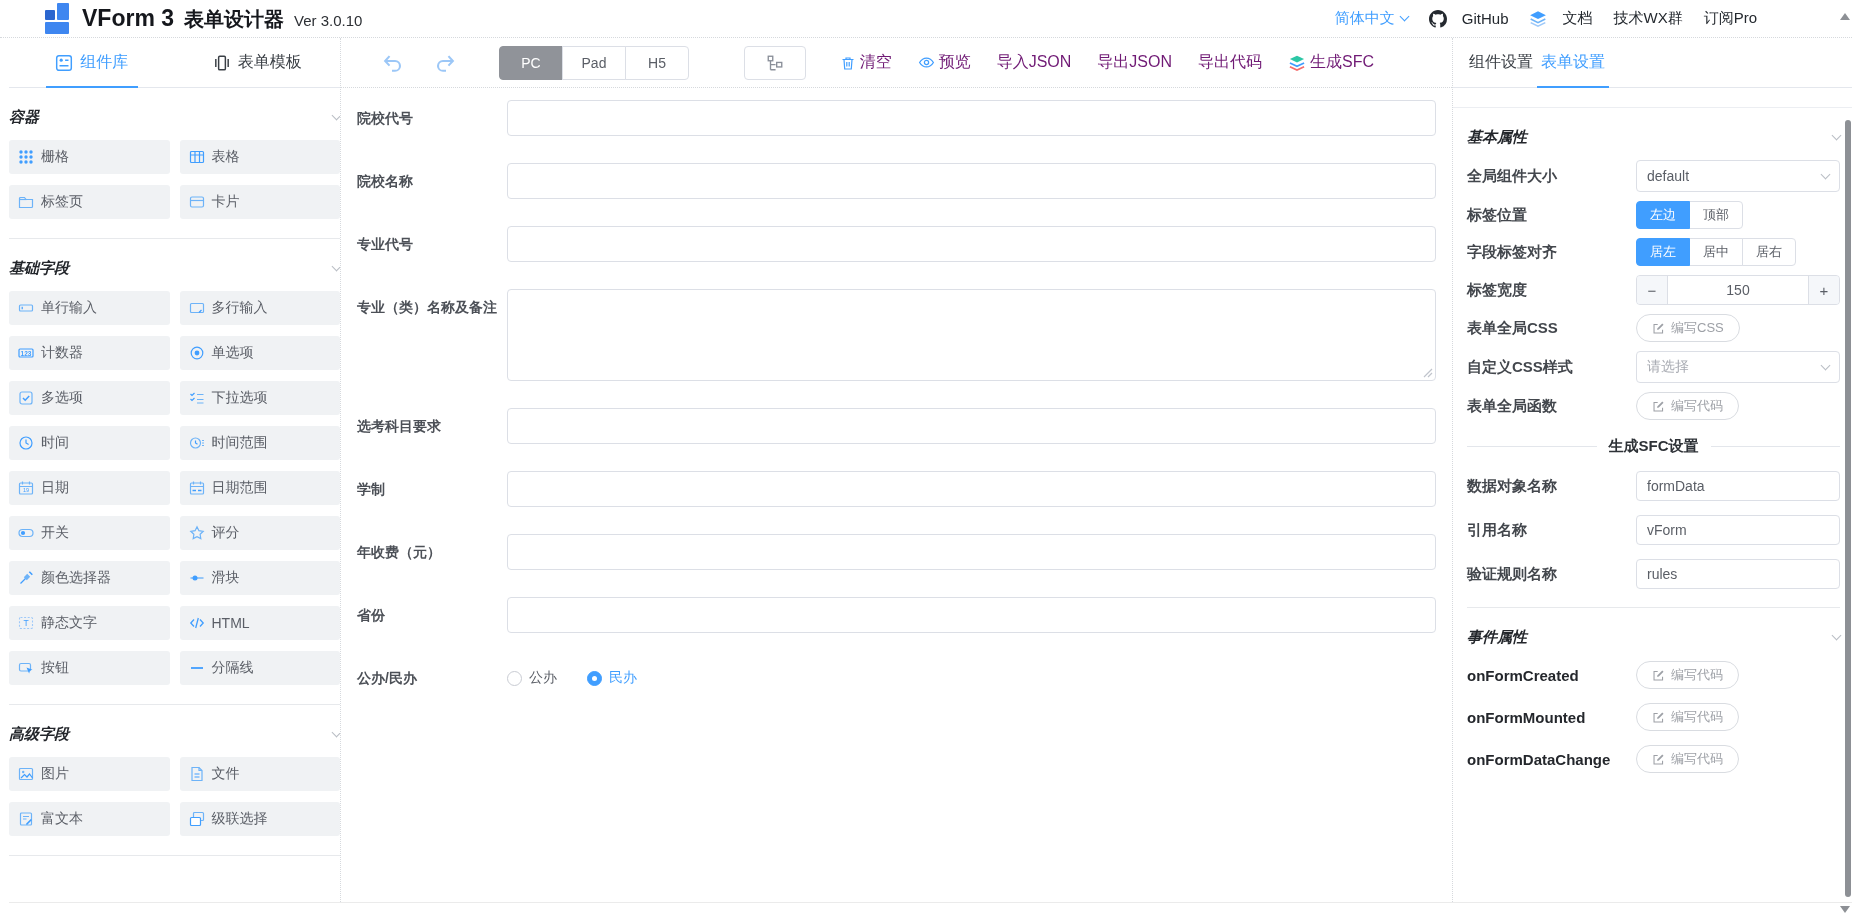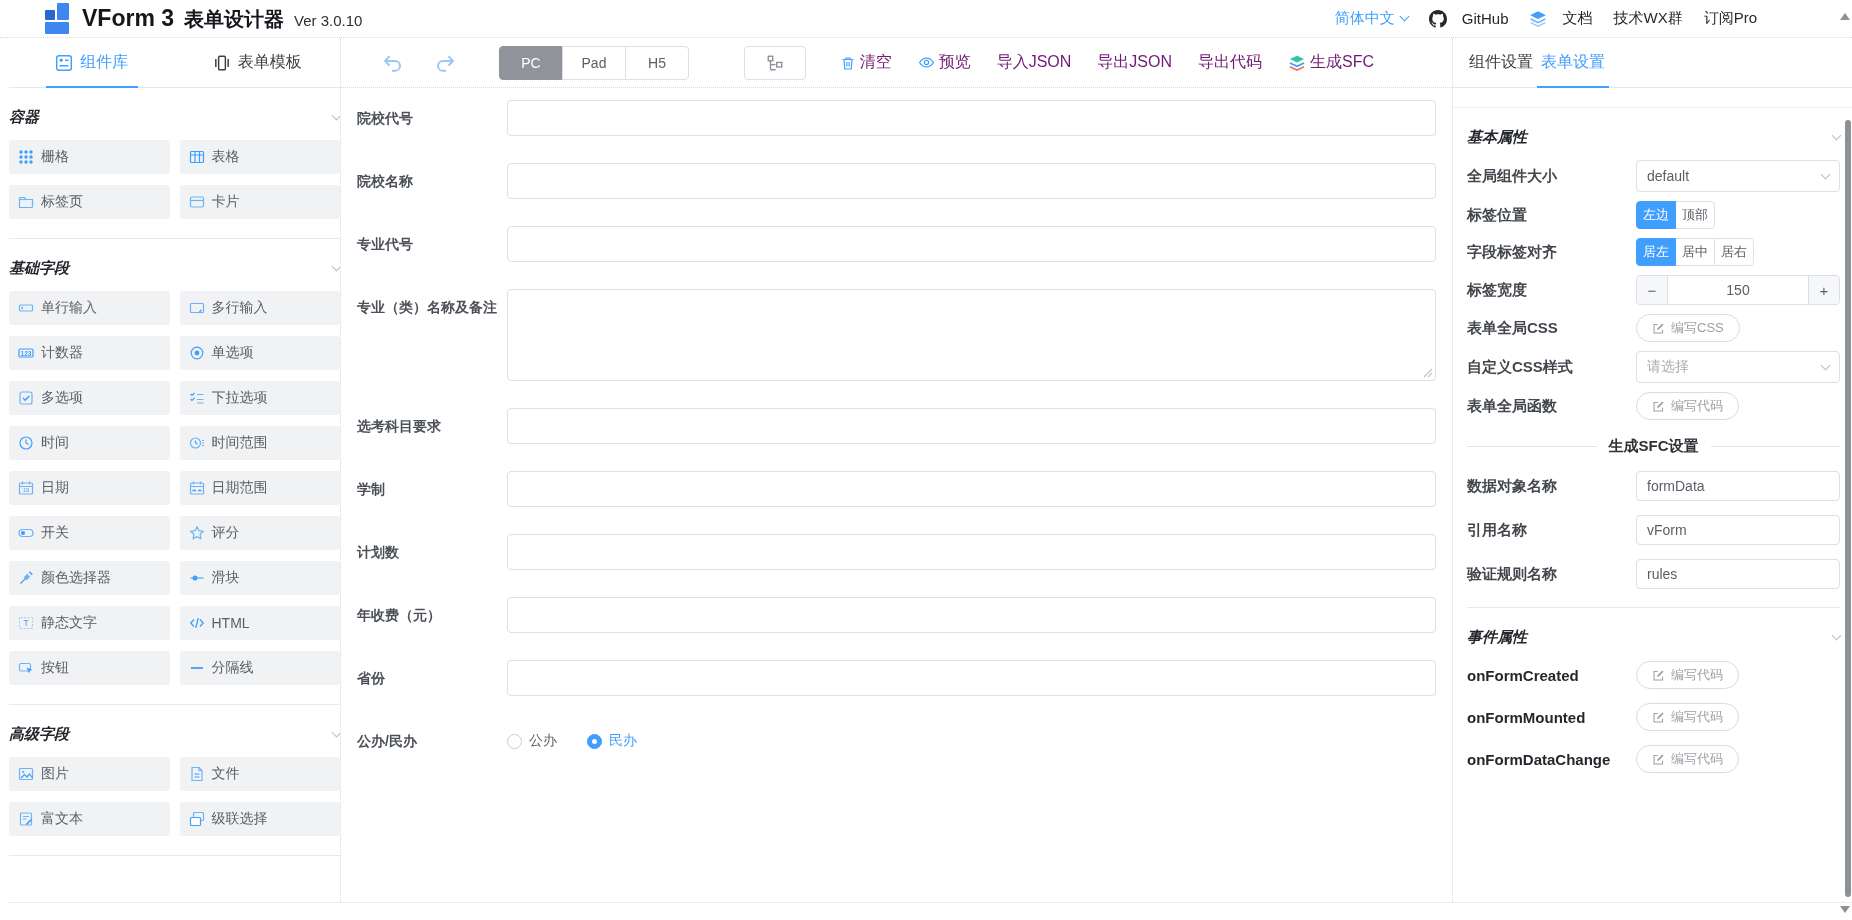--- a/index.html
+++ b/index.html
@@ -69,21 +69,21 @@
 .stab.active{color:#409EFF}
 .stab.active::after{content:"";position:absolute;bottom:-1px;left:0;width:100%;height:2px;background:#409EFF}
 .settings-body{flex:1;padding:0 14px;overflow:hidden}
 .subdiv{border-bottom:1px solid #eceef2;margin:19px -14px 0}
 .srow{display:flex;align-items:center;margin-bottom:9px}
 .slabel{flex:1;font-size:15px;font-weight:700;color:#43474d;white-space:nowrap}
 .sctrl{width:204px;flex:none}
 .sel{width:100%;height:32px;border:1px solid #dcdfe6;border-radius:4px;background:#fff;display:flex;align-items:center;justify-content:space-between;padding:0 10px;font-size:14px;color:#5a5e66;cursor:pointer}
 .sel.ph{color:#a8abb2}
 .seg{display:flex}
-.segb{height:28px;padding:0 6px;display:flex;align-items:center;background:#fff;border:1px solid #dcdfe6;font-size:13px;color:#5a5e66;margin-left:-1px;cursor:pointer;font-family:inherit}
+.segb{height:28px;padding:0 13px;display:flex;align-items:center;background:#fff;border:1px solid #dcdfe6;font-size:13px;color:#5a5e66;margin-left:-1px;cursor:pointer;font-family:inherit}
 .segb:first-child{border-radius:4px 0 0 4px;margin-left:0}
 .segb:last-child{border-radius:0 4px 4px 0}
 .segb.active{background:#409EFF;border-color:#409EFF;color:#fff;position:relative;z-index:1}
 .stepper{width:100%;height:30px;border:1px solid #dcdfe6;border-radius:4px;display:flex;overflow:hidden;background:#f5f7fa}
 .stepb{width:30px;display:flex;align-items:center;justify-content:center;color:#5a5e66;font-size:15px;cursor:pointer;border:none;background:#f5f7fa;font-family:inherit}
 .stepv{flex:1;background:#fff;border-left:1px solid #dcdfe6;border-right:1px solid #dcdfe6;display:flex;align-items:center;justify-content:center;font-size:14px;color:#5a5e66}
 .pill{display:inline-flex;align-items:center;gap:6px;height:28px;padding:0 15px;border:1px solid #d9dce1;border-radius:15px;background:#fff;color:#9da0a6;font-size:13px;cursor:pointer;font-family:inherit}
 .divline{display:flex;align-items:center;gap:12px;margin:17px 0 15px;font-size:15px;font-weight:700;color:#2e3237;white-space:nowrap}
 .dl{flex:1;border-top:1px solid #e3e6eb}
 .sin{width:100%;height:30px;border:1px solid #dcdfe6;border-radius:4px;padding:0 10px;font-size:14px;color:#5a5e66;outline:none;background:#fff}
@@ -487,24 +487,20 @@
         </div>
         <div class="frow">
           <div class="flabel">选考科目要求</div>
           <div class="fctrl"><input class="tin" type="text" style=""></div>
         </div>
         <div class="frow">
           <div class="flabel">学制</div>
           <div class="fctrl"><input class="tin" type="text" style=""></div>
         </div>
         <div class="frow">
-          <div class="flabel">计划数</div>
-          <div class="fctrl"><input class="tin" type="text" style=""></div>
-        </div>
-        <div class="frow">
           <div class="flabel">年收费（元）</div>
           <div class="fctrl"><input class="tin" type="text" style=""></div>
         </div>
         <div class="frow">
           <div class="flabel">省份</div>
           <div class="fctrl"><input class="tin" type="text" style=""></div>
         </div>
         <div class="frow">
           <div class="flabel">公办/民办</div>
           <div class="fctrl">

